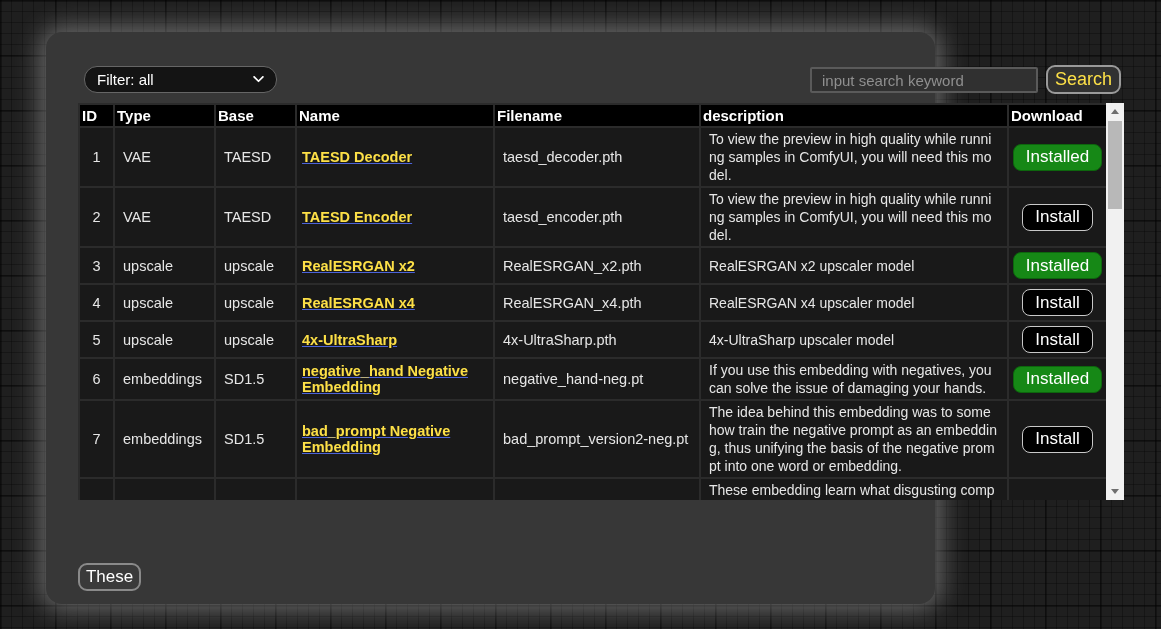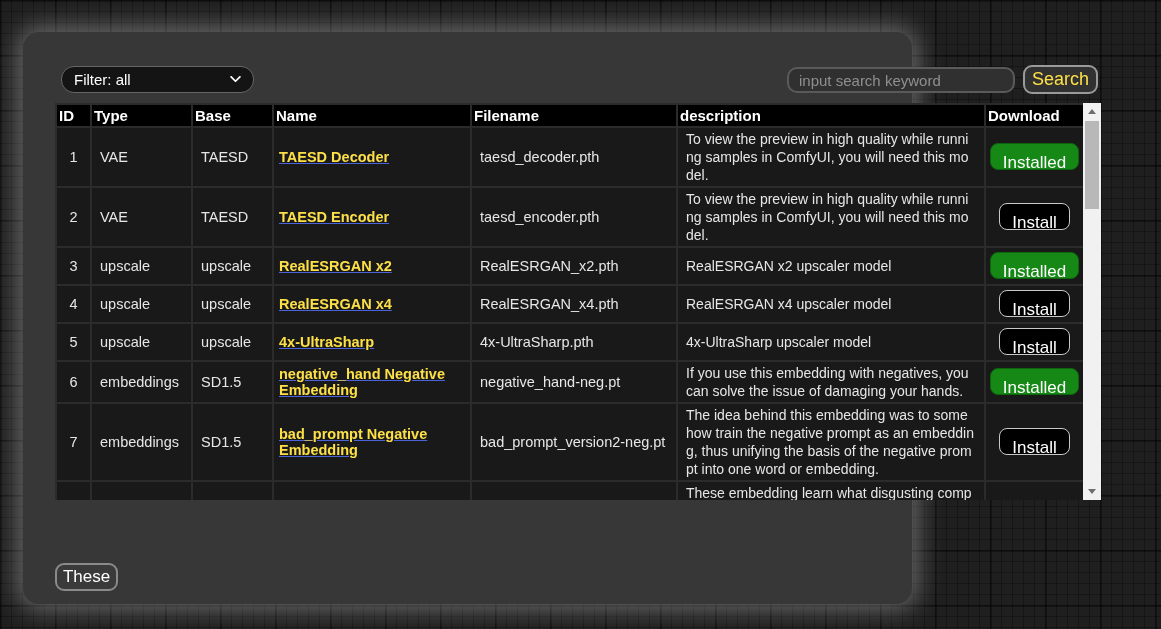--- a/index.html
+++ b/index.html
@@ -9,38 +9,38 @@
     background-color:#1f1f1f;
     background-image:
       linear-gradient(rgba(0,0,0,0.35) 2px, transparent 2px),
       linear-gradient(90deg, rgba(0,0,0,0.35) 2px, transparent 2px),
       linear-gradient(rgba(0,0,0,0.28) 1px, transparent 1px),
       linear-gradient(90deg, rgba(0,0,0,0.28) 1px, transparent 1px);
     background-size:55px 55px, 55px 55px, 11px 11px, 11px 11px;
     position:relative;
   }
   .modal {
-    position:absolute; left:23px; top:32px; width:889px; height:572px;
+    position:absolute; left:46px; top:32px; width:889px; height:572px;
     background:#373737; border-radius:16px;
     box-shadow:0 0 26px 6px rgba(215,215,215,0.40);
   }
   
   .filter-select {
     position:absolute; left:38px; top:34px; width:193px; height:27px;
     background:#141414; border:1px solid #666; border-radius:13px;
     color:#fff; font-size:15px; display:flex; align-items:center;
     padding:0 12px; cursor:pointer;
   }
   .filter-select .chev {
     margin-left:auto; width:11px; height:7px; display:block;
   }
   
   .search-input {
     position:absolute; left:764px; top:35px; width:228px; height:26px;
-    background:#303030; border:2px solid #5a5a5a; border-radius:10px;
+    background:#303030; border:2px solid #5a5a5a; border-radius:2px;
     color:#e6e6e6; font-size:15px; padding:0 10px; outline:none;
     font-family:"Liberation Sans", sans-serif;
   }
   .search-input::placeholder { color:#8f8f8f; }
   .search-btn {
     position:absolute; left:1000px; top:33px; width:75px; height:29px;
     background:#313131; border:2px solid #9a9a9a; border-radius:9px;
     color:#fde047; font-size:18px; cursor:pointer;
     font-family:"Liberation Sans", sans-serif;
   }
@@ -56,21 +56,21 @@
   td.c0 { text-align:center; padding:4px 2px; }
   td.c3 { padding:4px 5px; }
   td.c5 { font-size:14px; line-height:18px; word-break:break-all; padding:2px 8px; }
   td.c6 { text-align:center; padding:4px 2px; height:35px; }
   .model-link {
     color:#fde047; font-weight:bold; text-decoration:underline;
     text-decoration-color:#4b63d8; cursor:pointer;
   }
   .btn-download {
     font-family:"Liberation Sans", sans-serif; font-size:17px; color:#fff;
-    border-radius:8px; padding:9px 12px; height:27px; cursor:pointer;
+    border-radius:8px; padding:1px 12px; height:27px; cursor:pointer;
   }
   .btn-download.installed { background:#168816; border:1px solid #0d660d; }
   .btn-download.install  { background:#000; border:1px solid #c8c8c8; }
   
   .scrollbar {
     position:absolute; left:1060px; top:71px; width:18px; height:397px;
     background:#f1f1f1;
   }
   .sb-btn { position:absolute; left:0; width:18px; height:17px; background:#f1f1f1; display:flex; align-items:center; justify-content:center; cursor:pointer; }
   .sb-btn.up { top:0; }

